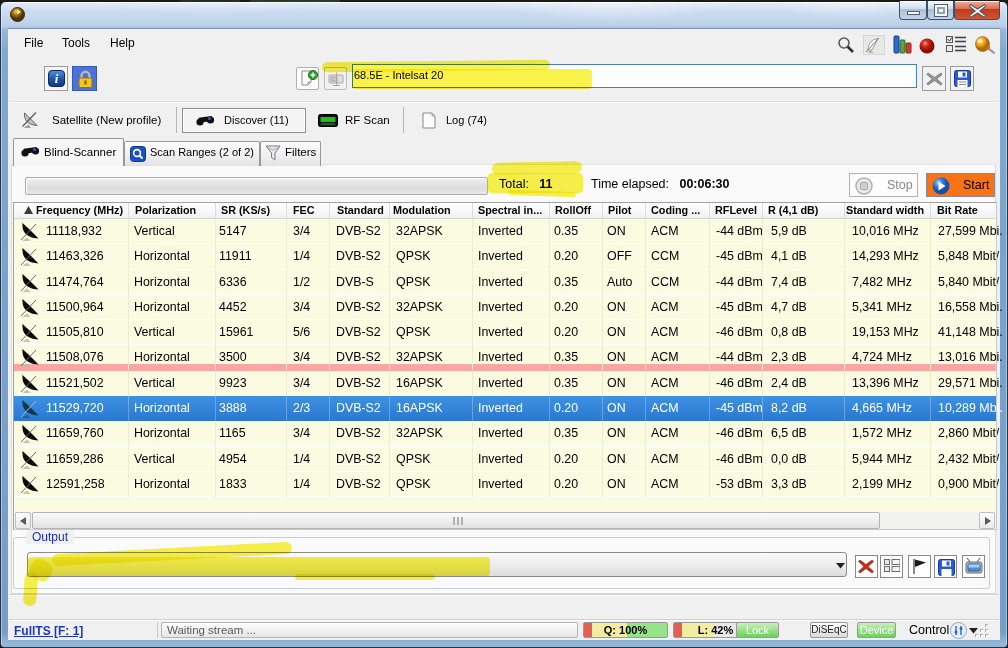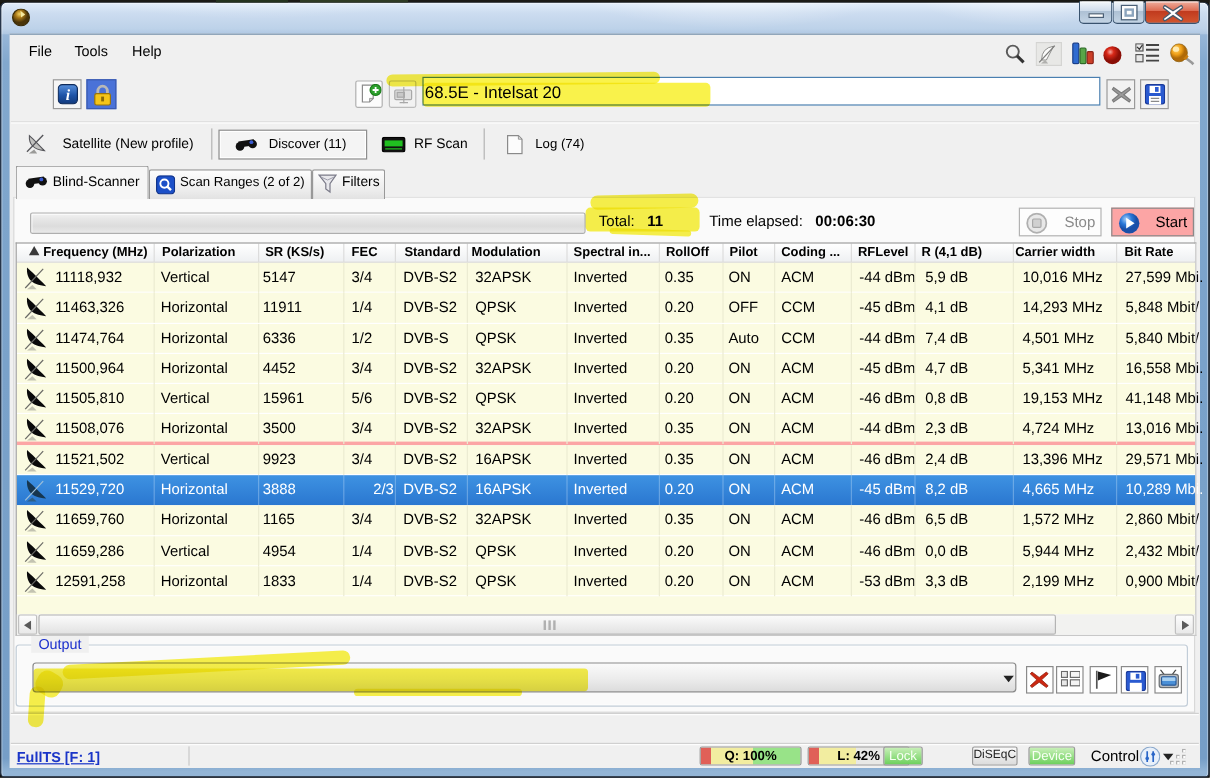--- a/index.html
+++ b/index.html
@@ -143,21 +143,21 @@
       <svg class="ab" style="left:3px;top:4px" width="17" height="15" viewBox="0 0 17 15">
         <g stroke="#a8a8a8" fill="#e0e0e0">
           <rect x="1" y="3" width="14" height="8" rx="1"></rect>
           <rect x="3" y="5" width="6" height="4" fill="#c8c8c8"></rect>
           <line x1="8.5" y1="0.5" x2="8.5" y2="14"></line>
           <line x1="5" y1="13.5" x2="12" y2="13.5"></line>
         </g>
       </svg>
     </div>
 <div class="ab" style="left:352px;top:64px;width:565px;height:24px;background:#fff;border:1px solid #4a7fb0">
-      <span class="ab" style="left:1px;top:4px;font-size:14px">68.5E - Intelsat 20</span>
+      <span class="ab" style="left:1px;top:4px;font-size:11px">68.5E - Intelsat 20</span>
     </div>
 <div class="tbtn" style="left:922px;top:66px;width:24px;height:25px;background:#f2f2f2;border-color:#9a9a9a">
       <svg class="ab" style="left:3px;top:4px" width="17" height="16" viewBox="0 0 17 16">
         <path d="M2 2 L8.5 6.5 L15 2 L16 3.5 L10.5 8 L16 12.5 L15 14 L8.5 9.5 L2 14 L1 12.5 L6.5 8 L1 3.5 Z" fill="#9a9a9a" stroke="#7c7c7c"></path>
       </svg>
     </div>
 <div class="tbtn" style="left:950px;top:66px;width:24px;height:25px;background:#f2f2f2;border-color:#9a9a9a">
       <svg class="ab" style="left:3px;top:3px" width="17" height="18" viewBox="0 0 17 18">
         <rect x="0.5" y="0.5" width="16" height="16" rx="2" fill="#2a5ad0" stroke="#1a3a9a"></rect>
         <rect x="4" y="1.5" width="9" height="6" fill="#fff"></rect>
@@ -225,21 +225,21 @@
 <div class="ab" style="left:25px;top:177px;width:463px;height:18px;border:1px solid #aeaeae;border-radius:2px;background:linear-gradient(180deg,#f2f2f2,#e6e6e6 30%,#dcdcdc 65%,#e8e8e8);box-shadow:inset 1px 1px 0 #fbfbfb"></div>
 <span class="ab" style="left:499px;top:177px;font-size:12.5px">Total:&nbsp;&nbsp; <b>11</b></span>
 <span class="ab" style="left:591px;top:177px;font-size:12.5px">Time elapsed:&nbsp;&nbsp; <b>00:06:30</b></span>
 <div class="ab" style="left:849px;top:173px;width:69px;height:24px;border:1px solid #b2b2b2;background:#fdfdfd">
       <svg class="ab" style="left:5px;top:3px" width="18" height="18">
         <circle cx="9" cy="9" r="8" fill="#e8e8e8" stroke="#b0b0b0" stroke-width="1.5"></circle>
         <rect x="5.5" y="5.5" width="7" height="7" rx="1" fill="#d0d0d0" stroke="#a8a8a8"></rect>
       </svg>
       <span class="ab" style="left:37px;top:4px;color:#8a8a8a;font-size:12.5px">Stop</span>
     </div>
-<div class="ab" style="left:926px;top:173px;width:69px;height:24px;border:1px solid #8a8a8a;background:#fca5a5">
+<div class="ab" style="left:926px;top:173px;width:69px;height:24px;border:1px solid #8a8a8a;background:#f97316">
       <svg class="ab" style="left:5px;top:3px" width="18" height="18">
         <defs>
           <radialGradient id="bluec" cx="35%" cy="30%">
             <stop offset="0" stop-color="#a8d0f8"></stop>
             <stop offset="55%" stop-color="#2a78d8"></stop>
             <stop offset="100%" stop-color="#1a4fa8"></stop>
           </radialGradient>
         </defs>
         <circle cx="9" cy="9" r="8.5" fill="url(#bluec)"></circle>
         <path d="M6.5 4.5 L13.5 9 L6.5 13.5 Z" fill="#fff"></path>
@@ -254,21 +254,21 @@
 <span class="hdrcell" style="left:207px">SR (KS/s)</span>
 <span class="hdrcell" style="left:279px">FEC</span>
 <span class="hdrcell" style="left:323px">Standard</span>
 <span class="hdrcell" style="left:379px">Modulation</span>
 <span class="hdrcell" style="left:464px">Spectral in...</span>
 <span class="hdrcell" style="left:541px">RollOff</span>
 <span class="hdrcell" style="left:594px">Pilot</span>
 <span class="hdrcell" style="left:637px">Coding ...</span>
 <span class="hdrcell" style="left:701px">RFLevel</span>
 <span class="hdrcell" style="left:754px">R (4,1 dB)</span>
-<span class="hdrcell" style="left:832px">Carrier width</span>
+<span class="hdrcell" style="left:832px">Standard width</span>
 <span class="hdrcell" style="left:923px">Bit Rate</span>
 <span class="sep" style="left:114px"></span>
 <span class="sep" style="left:201px"></span>
 <span class="sep" style="left:272px"></span>
 <span class="sep" style="left:315px"></span>
 <span class="sep" style="left:375px"></span>
 <span class="sep" style="left:458px"></span>
 <span class="sep" style="left:535px"></span>
 <span class="sep" style="left:588px"></span>
 <span class="sep" style="left:631px"></span>
@@ -356,21 +356,21 @@
 <span class="cell" style="left:205px">6336</span>
 <span class="cell" style="left:279px">1/2</span>
 <span class="cell" style="left:322px">DVB-S</span>
 <span class="cell" style="left:382px">QPSK</span>
 <span class="cell" style="left:464px">Inverted</span>
 <span class="cell" style="left:540px">0.35</span>
 <span class="cell" style="left:593px">Auto</span>
 <span class="cell" style="left:637px">CCM</span>
 <span class="cell" style="left:702px">-44 dBm</span>
 <span class="cell" style="left:757px">7,4 dB</span>
-<span class="cell" style="left:838px">4,501 MHz</span>
+<span class="cell" style="left:838px">7,482 MHz</span>
 <span class="cell" style="left:924px">5,840 Mbit/</span>
 <span class="vline" style="left:114px;background:#ececd2"></span>
 <span class="vline" style="left:201px;background:#ececd2"></span>
 <span class="vline" style="left:272px;background:#ececd2"></span>
 <span class="vline" style="left:315px;background:#ececd2"></span>
 <span class="vline" style="left:375px;background:#ececd2"></span>
 <span class="vline" style="left:458px;background:#ececd2"></span>
 <span class="vline" style="left:535px;background:#ececd2"></span>
 <span class="vline" style="left:588px;background:#ececd2"></span>
 <span class="vline" style="left:631px;background:#ececd2"></span>
@@ -440,21 +440,21 @@
 <span class="vline" style="left:375px;background:#ececd2"></span>
 <span class="vline" style="left:458px;background:#ececd2"></span>
 <span class="vline" style="left:535px;background:#ececd2"></span>
 <span class="vline" style="left:588px;background:#ececd2"></span>
 <span class="vline" style="left:631px;background:#ececd2"></span>
 <span class="vline" style="left:695px;background:#ececd2"></span>
 <span class="vline" style="left:748px;background:#ececd2"></span>
 <span class="vline" style="left:830px;background:#ececd2"></span>
 <span class="vline" style="left:916px;background:#ececd2"></span>
 </div>
-<div class="row" style="left:14px;top:345px;height:26px;border-bottom:3px solid #fca5a5">
+<div class="row" style="left:14px;top:345px;height:26px;border-bottom:7px solid #fca5a5">
 <svg class="ab" style="left:5px;top:2px" width="22" height="21" viewBox="0 0 22 21">
         <path d="M3.5 2 C3 10 6 16.5 19.5 17.5 C12 10 7 5 3.5 2 Z" stroke-width="0" fill="#0a0a0a"></path>
         <line x1="2" y1="19" x2="17" y2="3" stroke="#6a6a66" stroke-width="1"></line>
         <path d="M8 16.5 l3.5 3.5 h-8 Z" fill="#b8b8a8" opacity=".85"></path>
       </svg>
 <span class="cell" style="left:32px">11508,076</span>
 <span class="cell" style="left:120px">Horizontal</span>
 <span class="cell" style="left:205px">3500</span>
 <span class="cell" style="left:279px">3/4</span>
 <span class="cell" style="left:322px">DVB-S2</span>
@@ -517,21 +517,21 @@
 </div>
 <div class="row" style="left:14px;top:396px;height:25px;background:linear-gradient(180deg,#3e92e2,#2a77d0);color:#fff">
 <svg class="ab" style="left:5px;top:2px" width="22" height="21" viewBox="0 0 22 21">
         <path d="M3.5 2 C3 10 6 16.5 19.5 17.5 C12 10 7 5 3.5 2 Z" stroke-width="0" fill="#16364f"></path>
         <line x1="2" y1="19" x2="17" y2="3" stroke="#9fc0d8" stroke-width="1"></line>
         <path d="M8 16.5 l3.5 3.5 h-8 Z" fill="#2e5a7a" opacity=".85"></path>
       </svg>
 <span class="cell" style="left:32px">11529,720</span>
 <span class="cell" style="left:120px">Horizontal</span>
 <span class="cell" style="left:205px">3888</span>
-<span class="cell" style="left:297px">2/3</span>
+<span class="cell" style="left:279px">2/3</span>
 <span class="cell" style="left:322px">DVB-S2</span>
 <span class="cell" style="left:382px">16APSK</span>
 <span class="cell" style="left:464px">Inverted</span>
 <span class="cell" style="left:540px">0.20</span>
 <span class="cell" style="left:593px">ON</span>
 <span class="cell" style="left:637px">ACM</span>
 <span class="cell" style="left:702px">-45 dBm</span>
 <span class="cell" style="left:757px">8,2 dB</span>
 <span class="cell" style="left:838px">4,665 MHz</span>
 <span class="cell" style="left:924px">10,289 Mbi.</span>
@@ -712,23 +712,26 @@
         <rect x="3" y="6" width="12" height="7" rx="1" fill="#4a90d8" stroke="#2a5a98"></rect>
         <rect x="3.5" y="6.5" width="11" height="3" fill="#a8d0f0"></rect>
       </svg>
     </div>
 <div class="ab" style="left:9px;top:594px;width:990px;height:1px;background:#d0d0d0"></div>
 <div class="ab" style="left:9px;top:595px;width:990px;height:1px;background:#fdfdfd"></div>
 <div class="ab" style="left:9px;top:619px;width:990px;height:1px;background:#d0d0d0"></div>
 <div class="ab" style="left:9px;top:620px;width:990px;height:1px;background:#fdfdfd"></div>
 <span class="ab" style="left:14px;top:624px;font-size:12px;font-weight:bold;color:#1a35c8;text-decoration:underline">FullTS [F: 1]</span>
 <div class="ab" style="left:157px;top:622px;width:1px;height:16px;background:#c8c8c8"></div>
+<div class="ab" style="left:161px;top:622px;width:417px;height:16px;border:1px solid #b4b4b4;background:linear-gradient(180deg,#fdfdfd,#e6e6e6);border-radius:2px">
+      <span class="ab" style="left:5px;top:1px;color:#5a5a5a;font-size:11.5px">Waiting stream ...</span>
+    </div>
 <div class="sbtn" style="left:583px;width:85px;background:linear-gradient(90deg,#e06058 0 10%,#f2eda0 10% 52%,#98e388 52% 100%)"><b>Q: 100%</b></div>
 <div class="sbtn" style="left:673px;width:85px;background:linear-gradient(90deg,#e06058 0 10%,#f2eda0 10% 47%,#e8e8e6 47% 100%)"><b>L: 42%</b></div>
-<div class="sbtn" style="left:736px;width:33px;background:linear-gradient(180deg,#c8f0b8,#6cd05c);color:#f8fff4">Lock</div>
+<div class="sbtn" style="left:736px;width:43px;background:linear-gradient(180deg,#c8f0b8,#6cd05c);color:#f8fff4">Lock</div>
 <div class="sbtn" style="left:810px;width:38px;background:linear-gradient(180deg,#fafafa,#dcdcdc);color:#222;font-size:10px">DiSEqC</div>
 <div class="sbtn" style="left:857px;width:39px;background:linear-gradient(180deg,#c8f0b8,#6cd05c);color:#f8fff4">Device</div>
 <span class="ab" style="left:909px;top:623px;font-size:12.5px">Control</span>
 <svg class="ab" style="left:950px;top:622px" width="17" height="17">
       <circle cx="8.5" cy="8.5" r="8" fill="#e8f0fa" stroke="#8aa8cc"></circle>
       <g stroke="#2a66c8" stroke-width="1.4">
         <line x1="6" y1="4" x2="6" y2="13"></line>
         <line x1="11" y1="4" x2="11" y2="13"></line>
       </g>
       <circle cx="6" cy="10" r="1.5" fill="#2a66c8"></circle>

